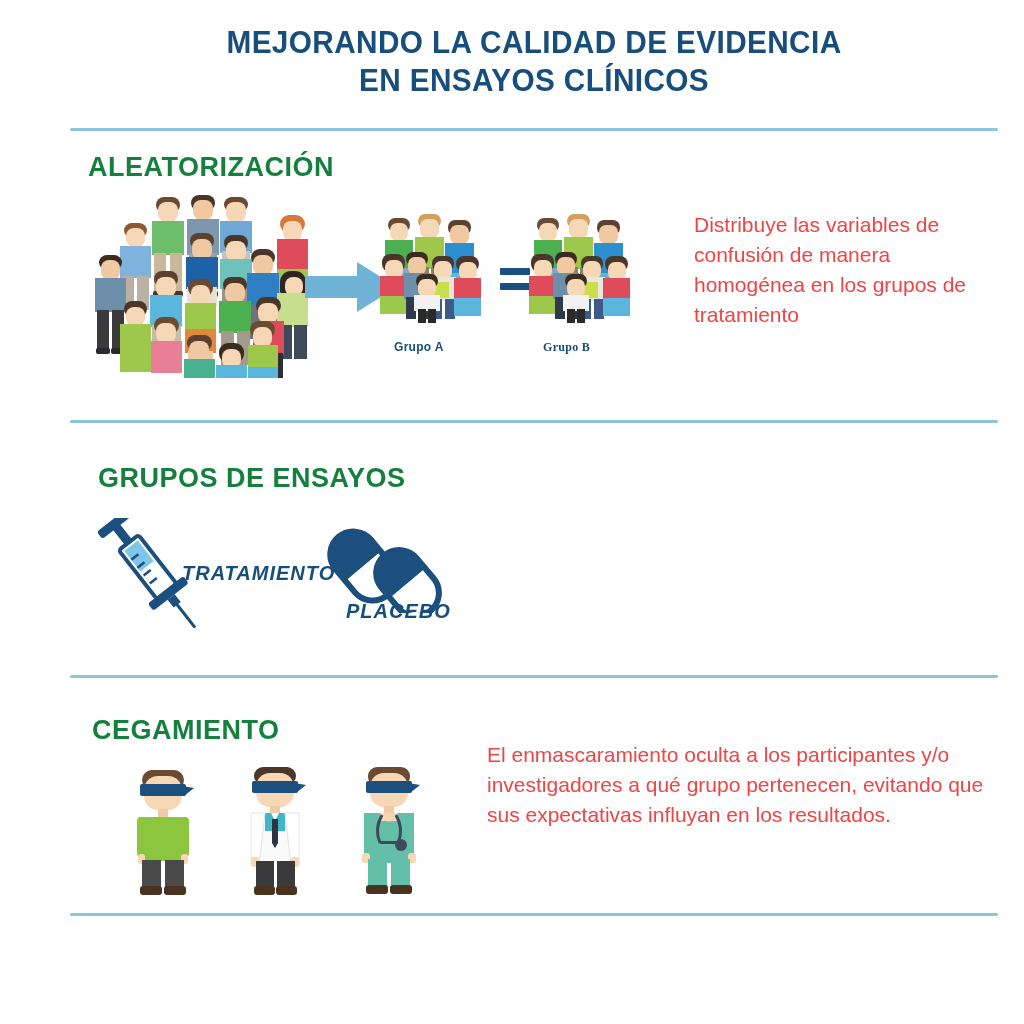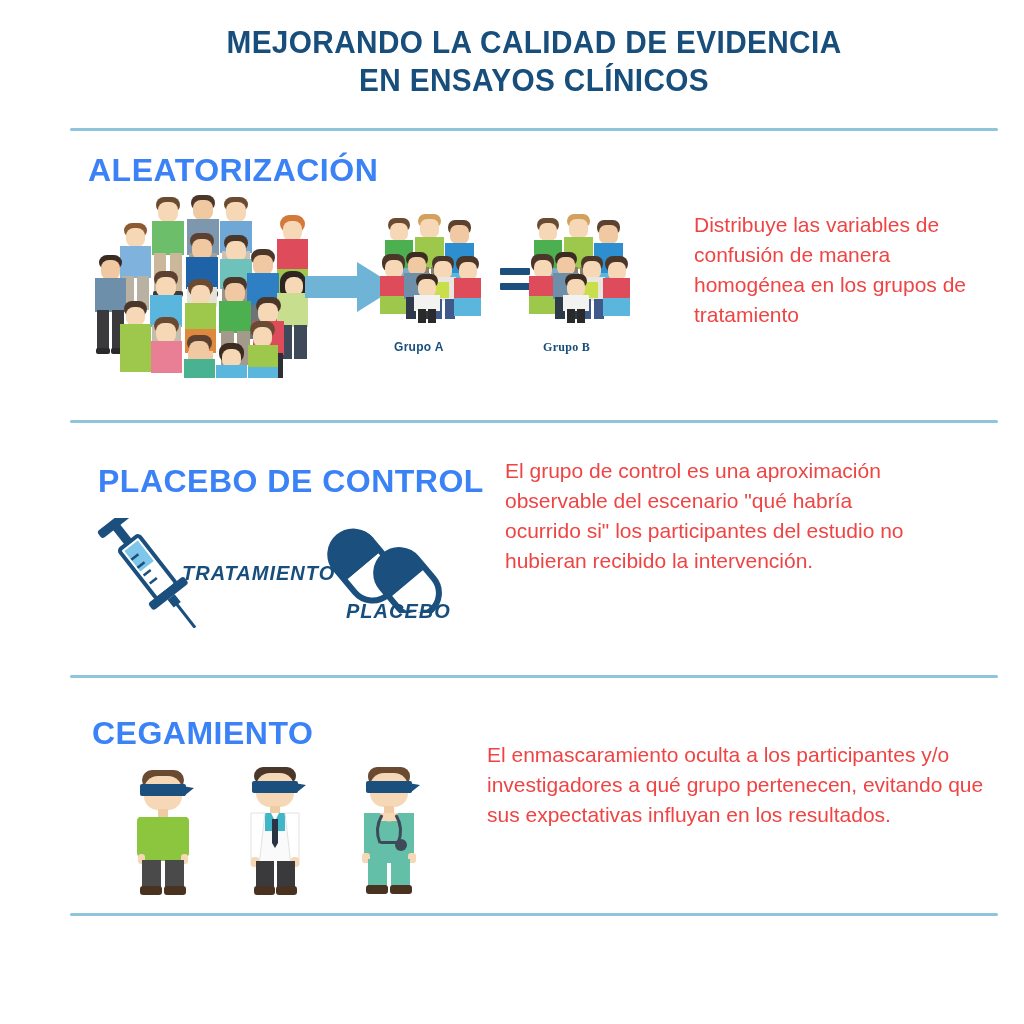--- a/index.html
+++ b/index.html
@@ -28,23 +28,23 @@
 
   
   .divider{
     position:absolute;left:48px;width:928px;height:3px;
     background:#8EC4DC;border-radius:2px;
   }
 
   
   .sec-head{
     position:absolute;
-    color:#3b82f6;
+    color:#15803d;
     font-weight:bold;
-    font-size:32px;
+    font-size:27px;
     letter-spacing:0.5px;
   }
 
   
   .body-text{
     position:absolute;
     color:#ef4444;
     font-size:21px;
     line-height:30px;
   }
@@ -360,21 +360,21 @@
           <rect x="48" y="97" width="8" height="14" fill="#2A2A2A"></rect>
         </g>
     </g>
   </svg>
 
   <div class="cap-navy" style="left:372px;top:340px;">Grupo A</div>
   <div class="cap-navy" style="left:521px;top:340px;font-family:Liberation Serif, serif;">Grupo B</div>
 
   <div class="body-text" style="left:672px;top:210px;width:300px;">Distribuye las variables de confusión de manera homogénea en los grupos de tratamiento</div>
 
-  <div class="sec-head" style="left:76px;top:463px;">PLACEBO DE CONTROL</div>
+  <div class="sec-head" style="left:76px;top:463px;">GRUPOS DE ENSAYOS</div>
 
   <svg class="icon-abs" style="left:66px;top:518px;" width="130" height="110" viewBox="0 0 130 110">
     <g transform="rotate(-38 65 55)">
 
       <rect x="60" y="-6" width="9" height="22" fill="#1B4F7E"></rect>
       <rect x="46" y="-12" width="37" height="9" rx="3" fill="#1B4F7E"></rect>
 
       <rect x="52" y="16" width="25" height="62" rx="3" fill="#FFFFFF" stroke="#1B4F7E" stroke-width="4"></rect>
 
       <rect x="56" y="20" width="17" height="26" fill="#7EC6EA"></rect>
@@ -401,21 +401,20 @@
       <path d="M33 6 a23 23 0 0 1 23 23 v15 h-46 v-15 a23 23 0 0 1 23 -23 z" fill="#1B4F7E"></path>
     </g>
     <g transform="rotate(-40 78 62)">
       <rect x="55" y="30" width="46" height="72" rx="23" fill="#FFFFFF" stroke="#1B4F7E" stroke-width="6"></rect>
       <path d="M78 30 a23 23 0 0 1 23 23 v13 h-46 v-13 a23 23 0 0 1 23 -23 z" fill="#1B4F7E"></path>
     </g>
   </svg>
 
   <div class="cap-navy big" style="left:324px;top:600px;">PLACEBO</div>
 
-  <div class="body-text" style="left:483px;top:456px;width:400px;"> El grupo de control es una aproximación observable del escenario "qué habría ocurrido si" los participantes del estudio no hubieran recibido la intervención.</div>
 
   <div class="sec-head" style="left:70px;top:715px;">CEGAMIENTO</div>
 
   <svg class="bf" style="left:96px;top:768px;" width="90" height="128" viewBox="0 0 90 128">
     <rect x="24" y="2" width="42" height="20" rx="10" fill="#6B4A32"></rect>
     <rect x="26" y="8" width="38" height="34" rx="14" fill="#F6D7B6"></rect>
     <rect x="22" y="16" width="46" height="12" rx="2" fill="#1B4F7E"></rect>
     <path d="M64 18 l12 2 l-10 8 z" fill="#1B4F7E"></path>
     <rect x="40" y="41" width="10" height="8" fill="#EFCBA6"></rect>
     <path d="M21 49 h48 v44 h-48z" fill="#8CC63F"></path>

